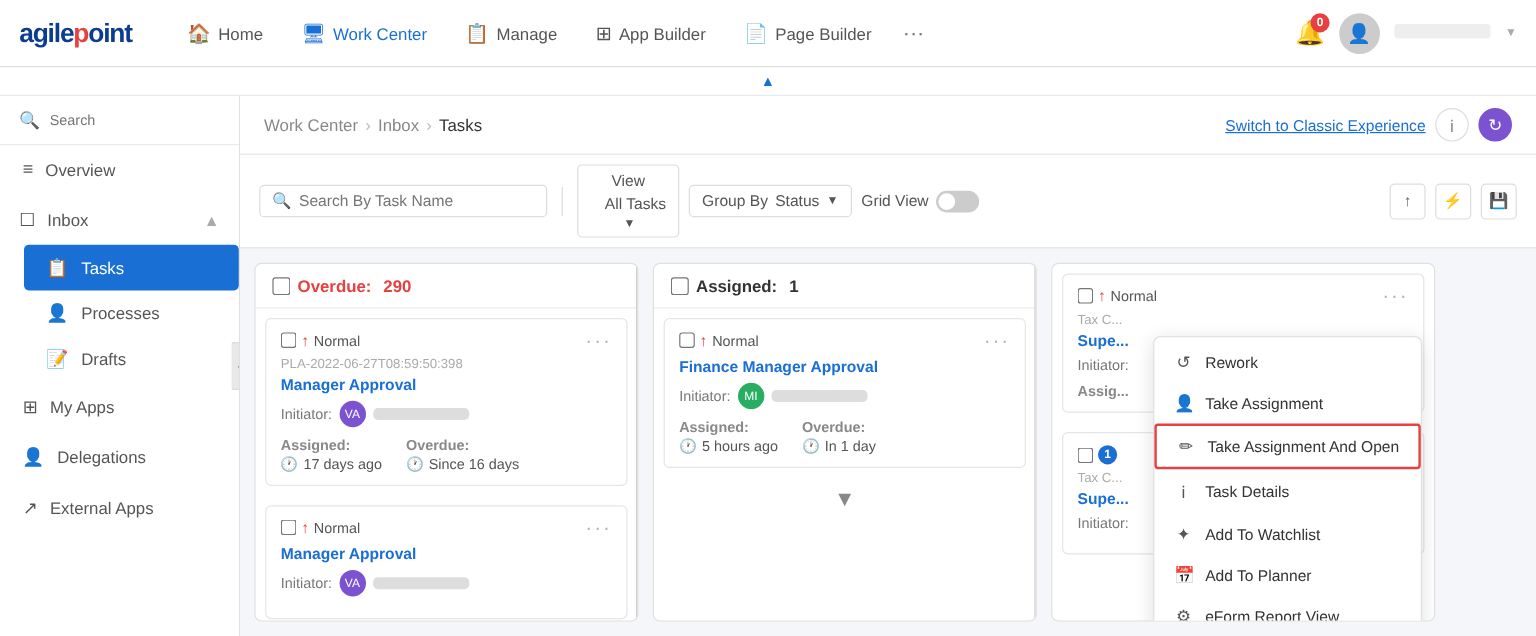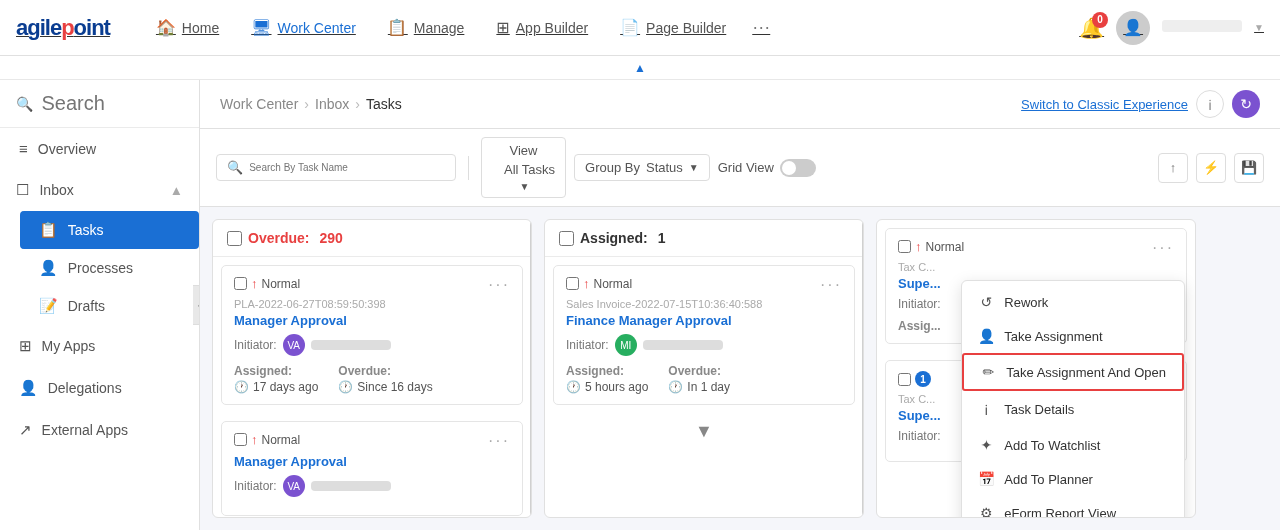--- a/index.html
+++ b/index.html
@@ -1,21 +1,21 @@
 <!DOCTYPE html>
 <html><head>
   <meta charset="utf-8">
   <style>
     * { box-sizing: border-box; margin: 0; padding: 0; }
     body { font-family: 'Segoe UI', Arial, sans-serif; font-size: 13px; background: #f5f6fa; color: #333; }
 
     
     .top-nav {
       display: flex; align-items: center; background: #fff; border-bottom: 1px solid #e0e0e0;
-      padding: 0 16px; height: 56px; position: relative; z-index: 10; text-decoration: underline;
+      padding: 0 16px; height: 56px; position: relative; z-index: 10;
     }
     .logo { margin-right: 32px; }
     .logo-text { font-size: 22px; font-weight: 700; color: #0a3d91; letter-spacing: -1px; }
     .logo-dot { color: #e84040; }
     .nav-items { display: flex; align-items: center; gap: 4px; flex: 1; }
     .nav-item {
       display: flex; align-items: center; gap: 6px; padding: 8px 14px; border-radius: 4px;
       cursor: pointer; font-size: 14px; color: #555; white-space: nowrap;
     }
     .nav-item.active { color: #1a6fd4; font-weight: 500; }
@@ -46,21 +46,21 @@
     
     .sidebar {
       width: 200px; min-width: 200px; background: #fff; border-right: 1px solid #e0e0e0;
       display: flex; flex-direction: column; overflow-y: auto;
     }
     .sidebar-search {
       display: flex; align-items: center; gap: 8px; padding: 12px 16px;
       border-bottom: 1px solid #ebebeb;
     }
     .sidebar-search input {
-      border: none; outline: none; font-size: 20px; color: #999; width: 100%; background: transparent;
+      border: none; outline: none; font-size: 12px; color: #999; width: 100%; background: transparent;
     }
     .sidebar-item {
       display: flex; align-items: center; gap: 10px; padding: 12px 16px;
       cursor: pointer; color: #555; font-size: 14px; border-left: 3px solid transparent;
     }
     .sidebar-item.active { background: #1a6fd4; color: #fff; border-left-color: #1a6fd4; border-radius: 4px; }
     .sidebar-item .s-icon { font-size: 15px; }
     .sidebar-group { cursor: pointer; }
     .sidebar-group-header {
       display: flex; align-items: center; justify-content: space-between;
@@ -96,21 +96,21 @@
 
     
     .toolbar {
       display: flex; align-items: center; gap: 8px; padding: 8px 16px;
       background: #fff; border-bottom: 1px solid #e0e0e0;
     }
     .search-box {
       display: flex; align-items: center; gap: 6px; border: 1px solid #ddd; border-radius: 4px;
       padding: 5px 10px; background: #fff; min-width: 240px;
     }
-    .search-box input { border: none; outline: none; font-size: 10px; color: #0369a1; width: 100%; }
+    .search-box input { border: none; outline: none; font-size: 13px; color: #0369a1; width: 100%; }
     .toolbar-sep { width: 1px; height: 24px; background: #ddd; margin: 0 4px; }
     .view-select {
       display: flex; align-items: center; gap: 4px; padding: 5px 10px;
       border: 1px solid #ddd; border-radius: 4px; cursor: pointer; font-size: 13px; color: #555; background: #fff; flex-direction: column;
     }
     .group-select {
       display: flex; align-items: center; gap: 4px; padding: 5px 10px;
       border: 1px solid #ddd; border-radius: 4px; cursor: pointer; font-size: 13px; color: #555; background: #fff;
     }
     .grid-toggle { display: flex; align-items: center; gap: 6px; font-size: 13px; color: #555; }
@@ -421,21 +421,20 @@
 
         <div class="kanban-card">
           <div class="card-header">
             <div class="card-priority">
               <input type="checkbox" style="width: 13px; height: 13px;">
               <span class="priority-arrow">↑</span>
               <span>Normal</span>
             </div>
             <span class="card-menu">···</span>
           </div>
-          <div class="card-id">Sales Invoice-2022-07-15T10:36:40:588</div>
           <div class="card-title">Finance Manager Approval</div>
           <div class="card-initiator">
             <span>Initiator:</span>
             <div class="initiator-avatar" style="background:#27ae60;">MI</div>
             <div class="initiator-name"></div>
           </div>
           <div class="card-dates">
             <div class="card-date-item">
               <span class="card-date-label">Assigned:</span>
               <span class="card-date-value">

